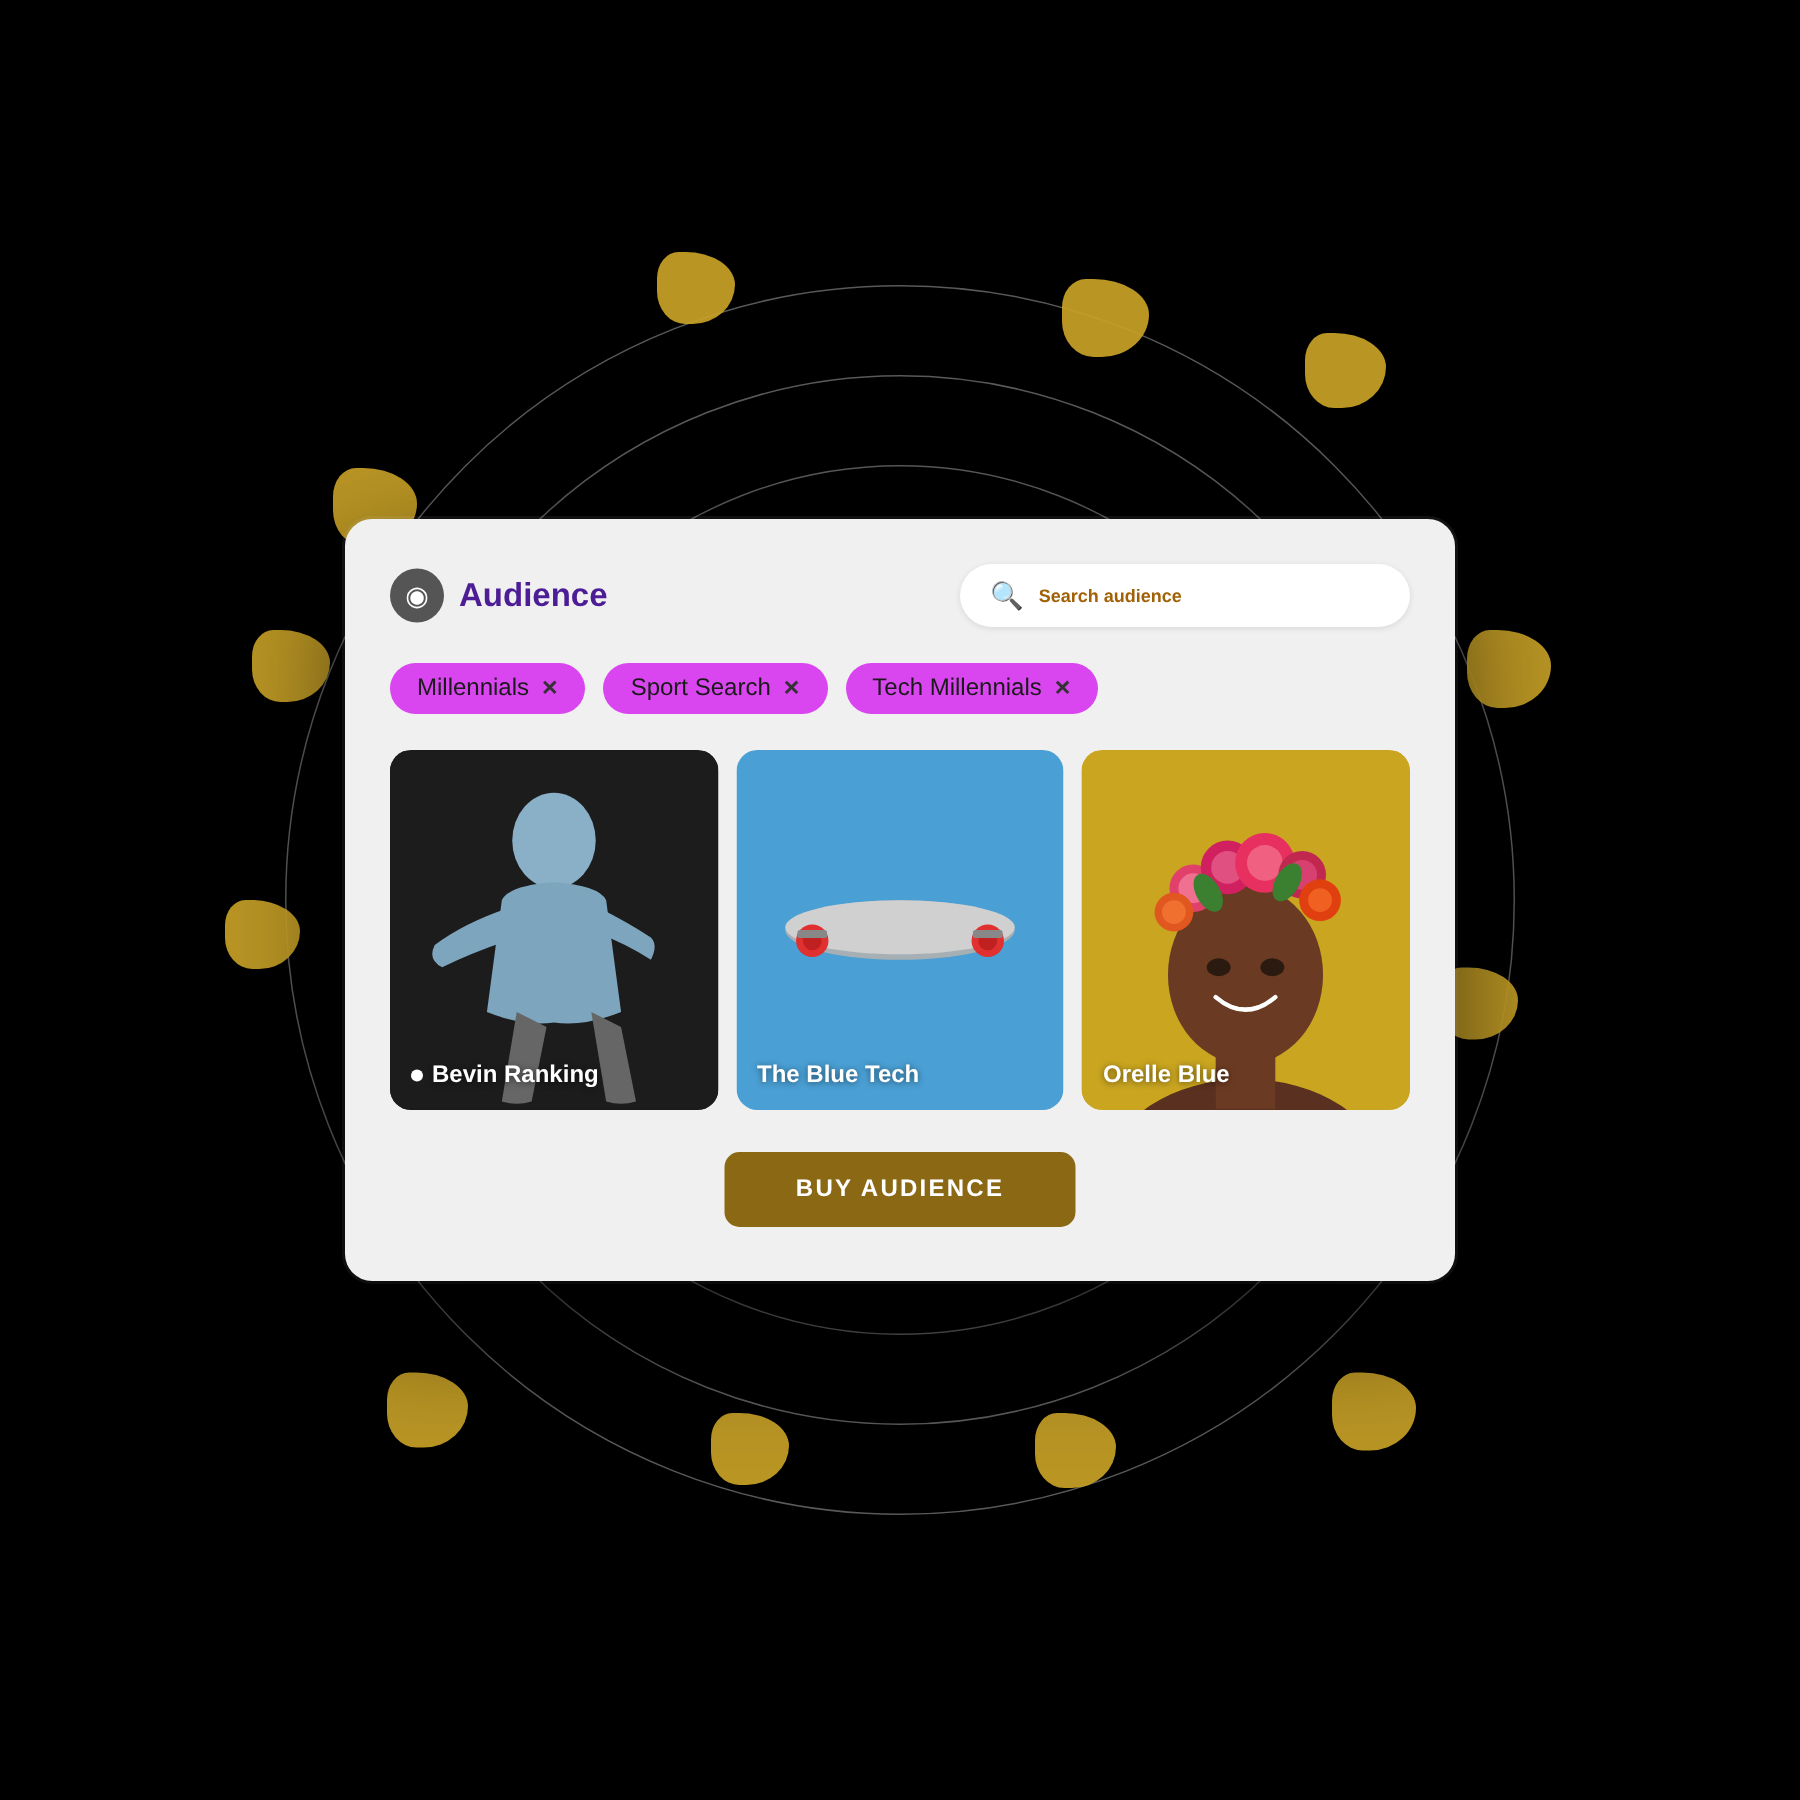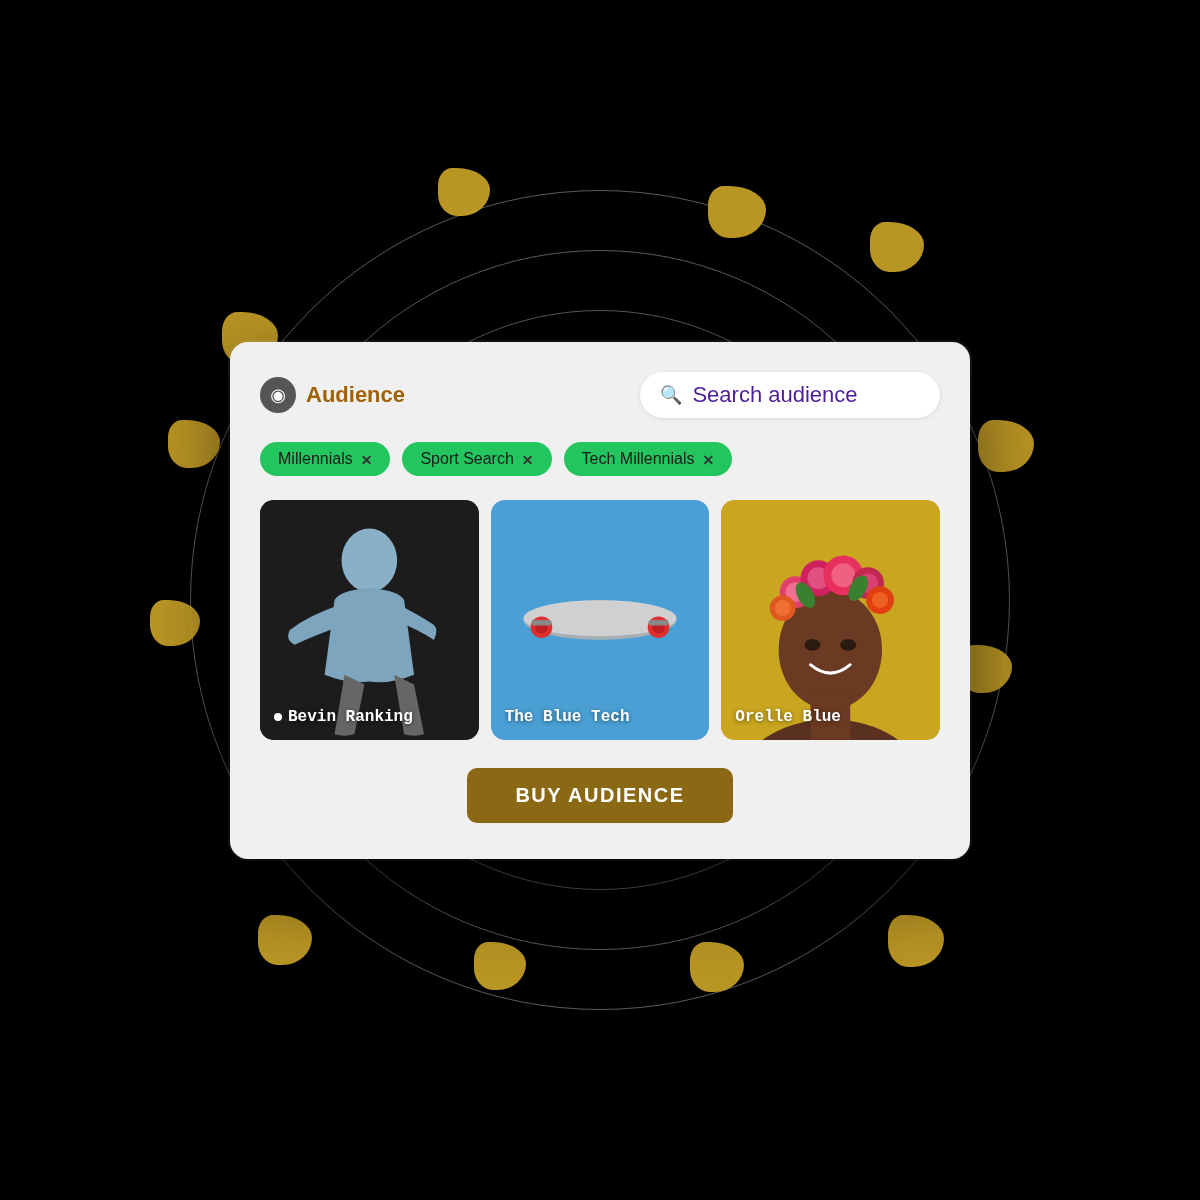--- a/index.html
+++ b/index.html
@@ -80,59 +80,59 @@
       display: flex;
       align-items: center;
       justify-content: center;
       color: #fff;
       font-size: 18px;
     }
 
     .brand-title {
       font-size: 22px;
       font-weight: 700;
-      color: #a16207;
+      color: #4c1d95;
     }
 
     .search-box {
       display: flex;
       align-items: center;
       background: #fff;
       border-radius: 30px;
       padding: 10px 20px;
       gap: 10px;
       width: 300px;
       box-shadow: 0 1px 4px rgba(0,0,0,0.1);
     }
 
     .search-icon {
       color: #333;
       font-size: 18px;
       flex-shrink: 0;
     }
 
     .search-placeholder {
-      color: #4c1d95;
-      font-size: 22px;
-      font-weight: 400;
+      color: #a16207;
+      font-size: 12px;
+      font-weight: 700;
     }
 
     
     .tags-row {
       display: flex;
       gap: 12px;
       margin-bottom: 24px;
       flex-wrap: wrap;
     }
 
     .tag {
       display: flex;
-      align-items: flex-end;
+      align-items: flex-start;
       gap: 8px;
-      background: #22c55e;
+      background: #d946ef;
       border-radius: 30px;
       padding: 8px 18px;
       font-size: 16px;
       font-weight: 500;
       color: #1a1a1a;
       cursor: pointer;
     }
 
     .tag-close {
       font-size: 14px;
@@ -140,21 +140,20 @@
       font-weight: 700;
       cursor: pointer;
     }
 
     
     .media-grid {
       display: grid;
       grid-template-columns: repeat(3, 1fr);
       gap: 12px;
       margin-bottom: 28px;
-      font-family: Liberation Mono, monospace;
     }
 
     .media-card {
       position: relative;
       border-radius: 14px;
       overflow: hidden;
       height: 240px;
       cursor: pointer;
     }
 
@@ -183,21 +182,21 @@
       display: flex;
       justify-content: center;
     }
 
     .cta-btn {
       background: #8B6914;
       color: #fff;
       border: none;
       border-radius: 10px;
       padding: 16px 48px;
-      font-size: 20px;
+      font-size: 16px;
       font-weight: 700;
       letter-spacing: 1.5px;
       text-transform: uppercase;
       cursor: pointer;
     }
 
     
     .skate-container {
       width: 100%;
       height: 100%;

